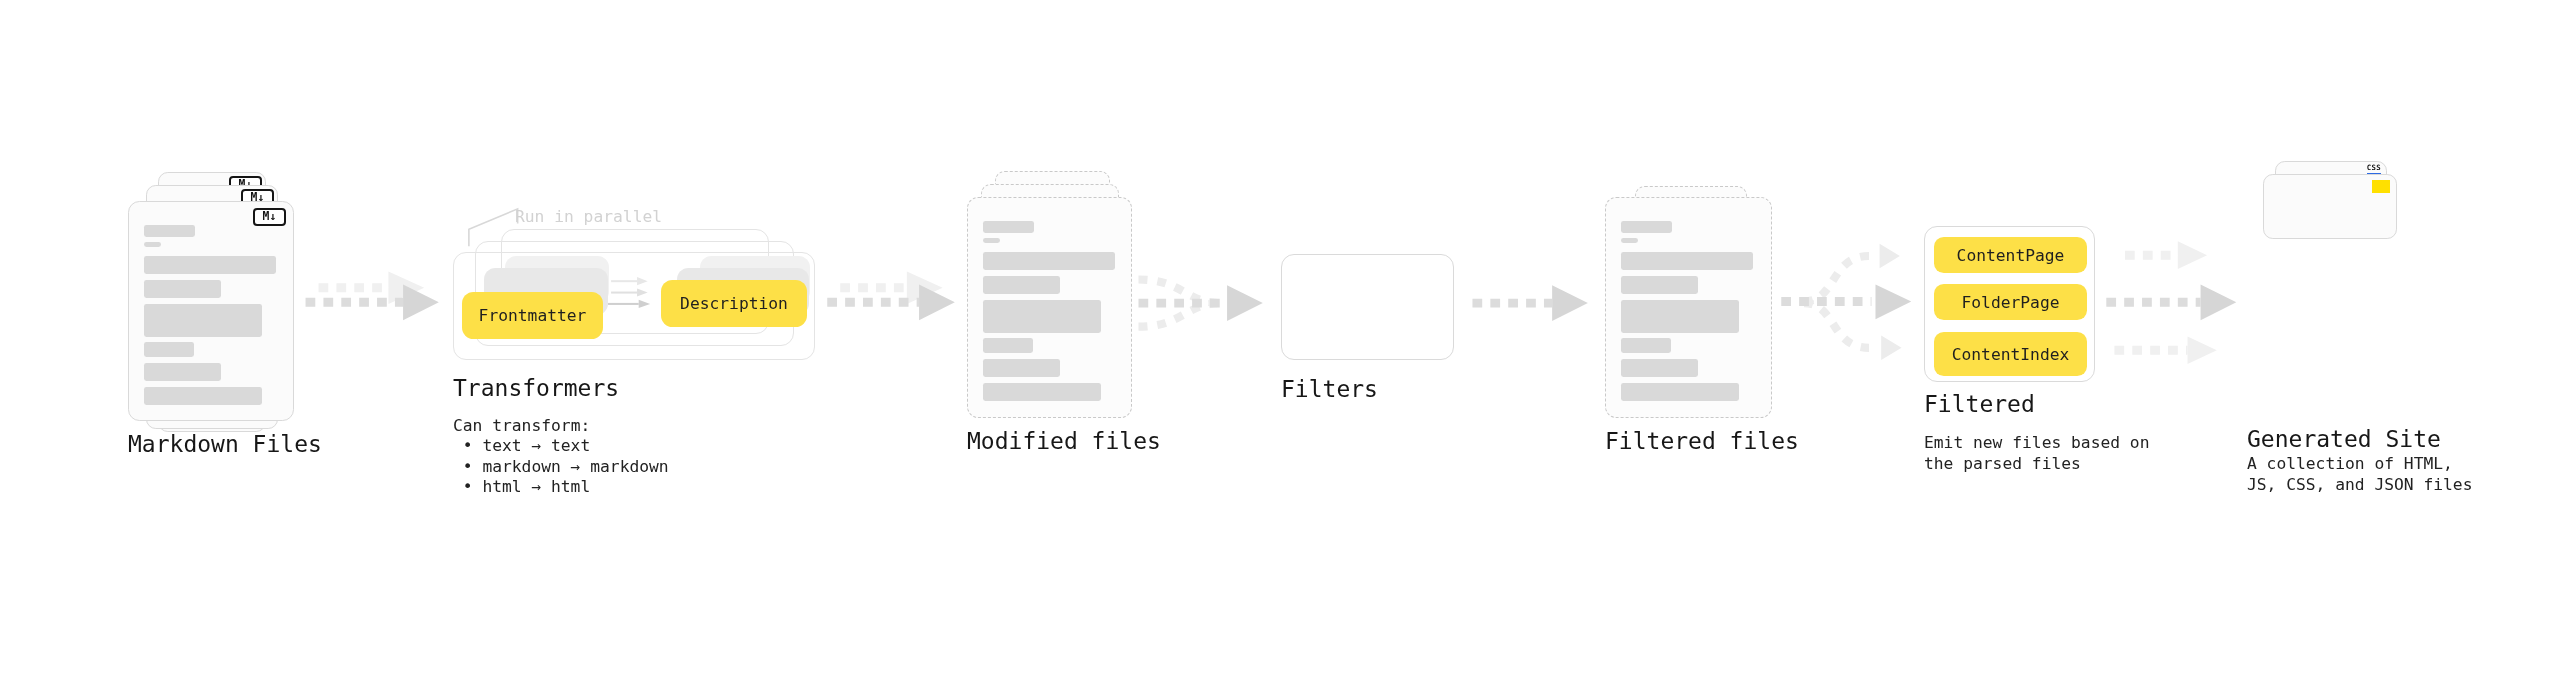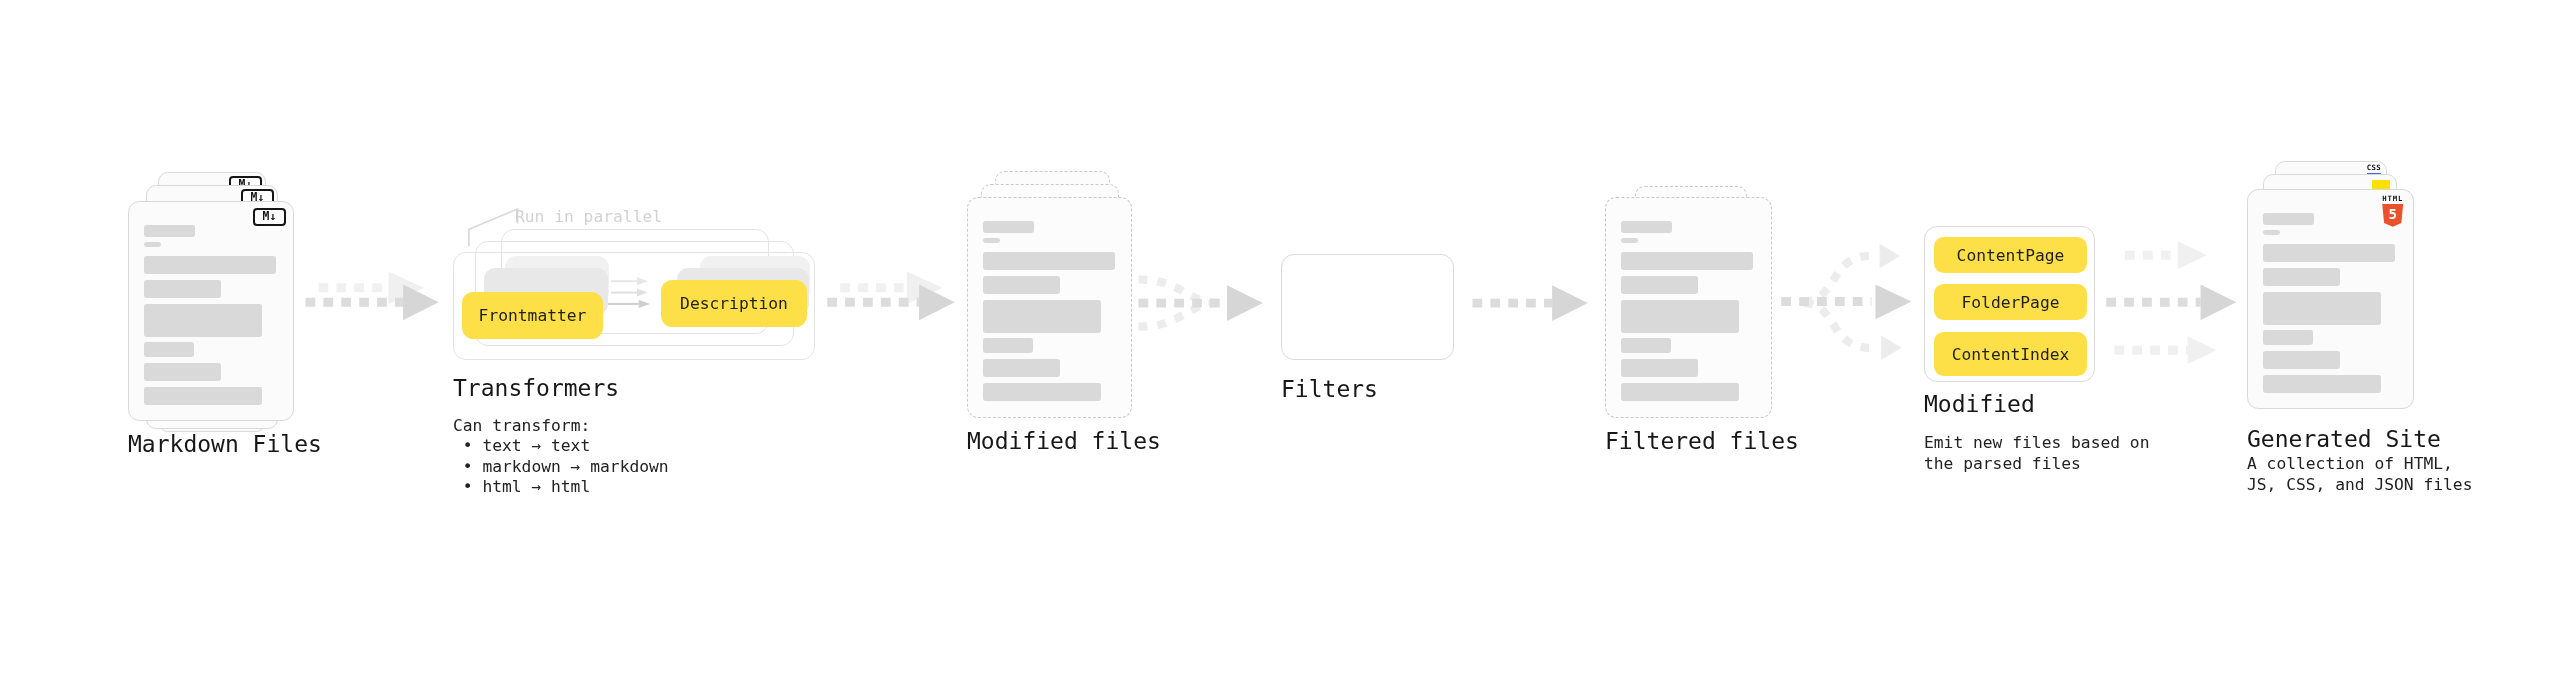--- a/index.html
+++ b/index.html
@@ -165,47 +165,31 @@
         <div class="bar" style="width: 77px; height: 18px; top: 161px;"></div>
         <div class="bar" style="width: 118px; height: 18px; top: 185px;"></div>
       </div>
   </div>
   <div class="node-title" style="left:1605px;top:428px">Filtered files</div>
 
   <div class="panel" style="left:1924px;top:226px;width:171px;height:156px"></div>
   <div class="chip" style="left:1934px;top:237px;width:153px;height:36px;border-radius:9.8px">ContentPage</div>
   <div class="chip" style="left:1934px;top:284px;width:153px;height:36px;border-radius:9.8px">FolderPage</div>
   <div class="chip" style="left:1934px;top:332px;width:153px;height:44px;border-radius:9.8px">ContentIndex</div>
-  <div class="node-title" style="left:1924px;top:391px">Modified</div>
+  <div class="node-title" style="left:1924px;top:391px">Filtered</div>
   <div class="node-desc" style="left:1924px;top:432px">Emit new files based on
 the parsed files</div>
 
   <div class="card" style="left:2275px;top:161px;width:112px;height:65px;border-radius:9.8px">
     <div class="css-badge" style="right:4.9px;top:3.3px">
       <div class="css-word">CSS</div>
       <div class="css-bar"></div>
     </div>
   </div>
   <div class="card" style="left:2263px;top:174px;width:134px;height:65px;border-radius:9.8px">
     <div class="js-badge" style="right:6.5px;top:4.9px"></div>
   </div>
-  <div class="card" style="left:2247px;top:189px;width:167px;height:220px">
-    <div class="html5-badge" style="right:9.8px;top:4.9px">
-      <div class="html5-word">HTML</div>
-      <div class="html5-shield">5</div>
-    </div>
-    <div class="bars">
-        <div class="bar" style="width: 51px; height: 12.2px; top: 23px;"></div>
-        <div class="bar" style="width: 17px; height: 4.9px; top: 40px;"></div>
-        <div class="bar" style="width: 132px; height: 18px; top: 54px;"></div>
-        <div class="bar" style="width: 77px; height: 18px; top: 78px;"></div>
-        <div class="bar" style="width: 118px; height: 32.5px; top: 102px;"></div>
-        <div class="bar" style="width: 50px; height: 15.4px; top: 140px;"></div>
-        <div class="bar" style="width: 77px; height: 18px; top: 161px;"></div>
-        <div class="bar" style="width: 118px; height: 18px; top: 185px;"></div>
-      </div>
-  </div>
   <div class="node-title" style="left:2247px;top:426px">Generated Site</div>
   <div class="node-desc" style="left:2247px;top:453px">A collection of HTML,
 JS, CSS, and JSON files</div>
 
 </div>
 
 
 </body></html>

